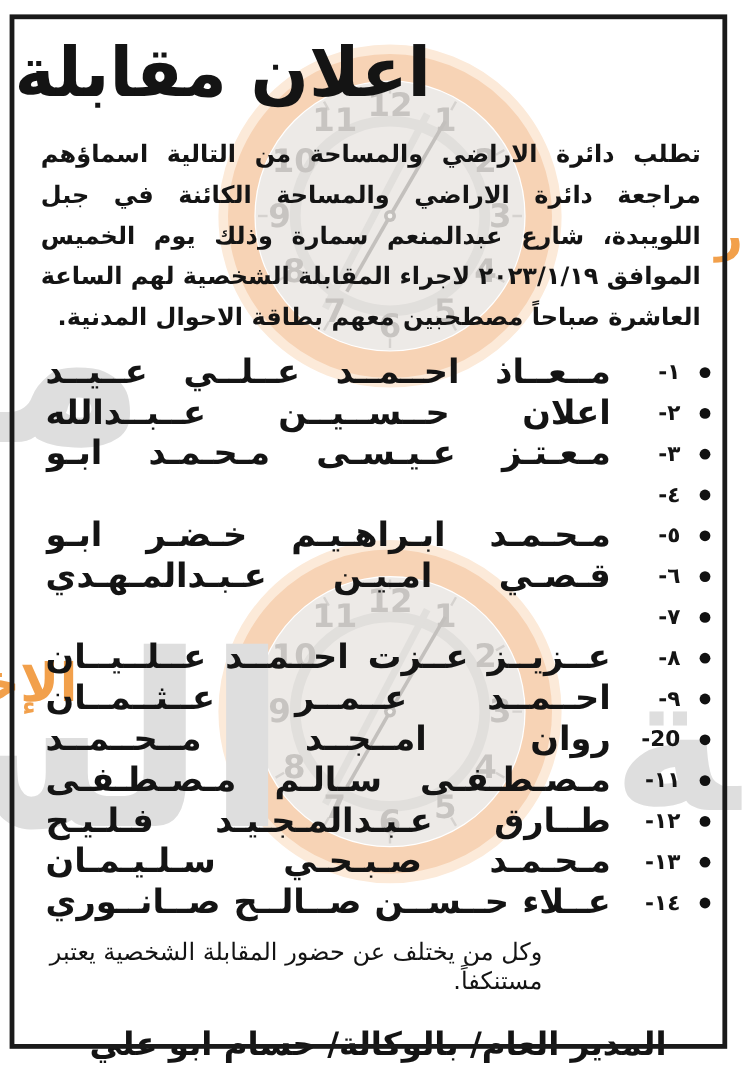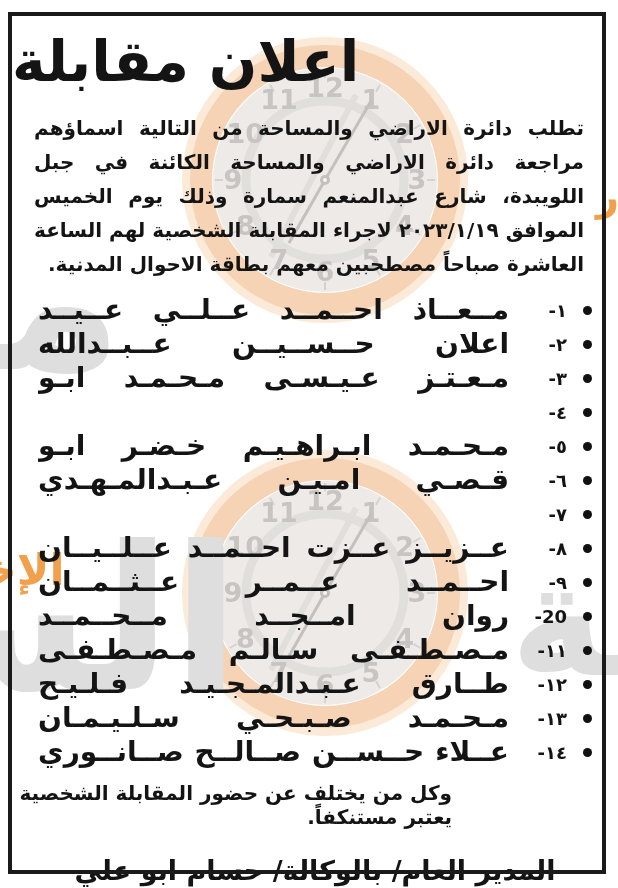--- a/index.html
+++ b/index.html
@@ -21,21 +21,21 @@
            z-index:1;direction:rtl;color:#141414;}
   .title{text-align:left;font-size:57px;font-weight:bold;margin-top:10px;line-height:1.25;}
   .para{margin:14px 18px 0 22px;font-size:20px;line-height:34px;font-weight:bold;
         text-align:justify;text-justify:inter-word;}
   .list{margin-top:12px;}
   .row{display:flex;align-items:center;height:34px;padding-right:10px;direction:rtl;}
   .bullet{width:9px;height:9px;border-radius:50%;background:#111;flex:0 0 auto;margin-left:16px;}
   .num{flex:0 0 48px;text-align:right;font-size:18px;font-weight:bold;}
   .nm{flex:1;font-size:28px;font-weight:bold;margin-right:10px;margin-left:26px;
       text-align:justify;text-align-last:justify;height:34px;overflow:hidden;line-height:34px;}
-  .closing{margin:12px 150px 0 0;font-size:20px;font-weight:bold;}
+  .closing{margin:12px 150px 0 0;font-size:20px;font-weight:normal;}
   .signature{margin-top:26px;text-align:center;padding-left:16px;font-size:27px;font-weight:bold;}
 </style>
 </head>
 <body>
 
 <div class="page">
   <div class="wm">
       <svg width="310" height="310" viewBox="-155 -155 310 310" style="left: 170px; top: 25px;">
         <circle cx="0" cy="0" r="137" fill="none" stroke="#fcead9" stroke-width="12"></circle>
         <circle cx="0" cy="0" r="124" fill="none" stroke="#f7d3b5" stroke-width="22"></circle>

